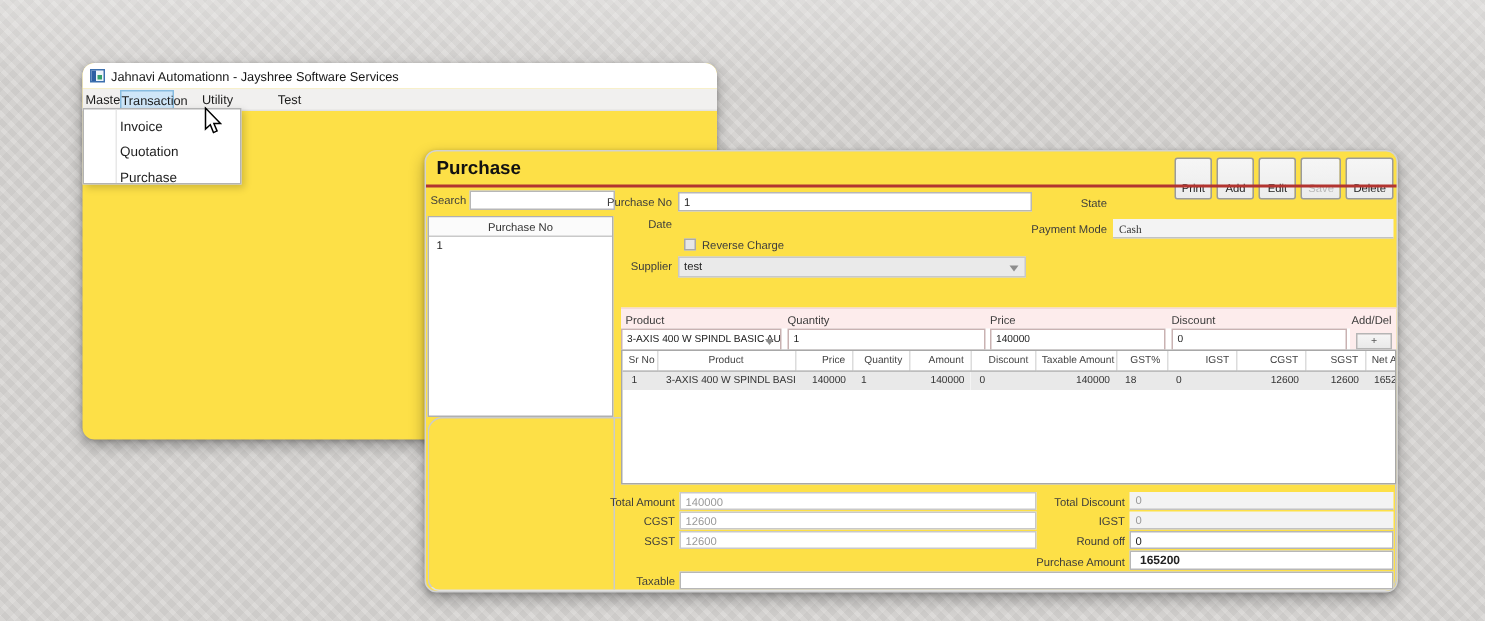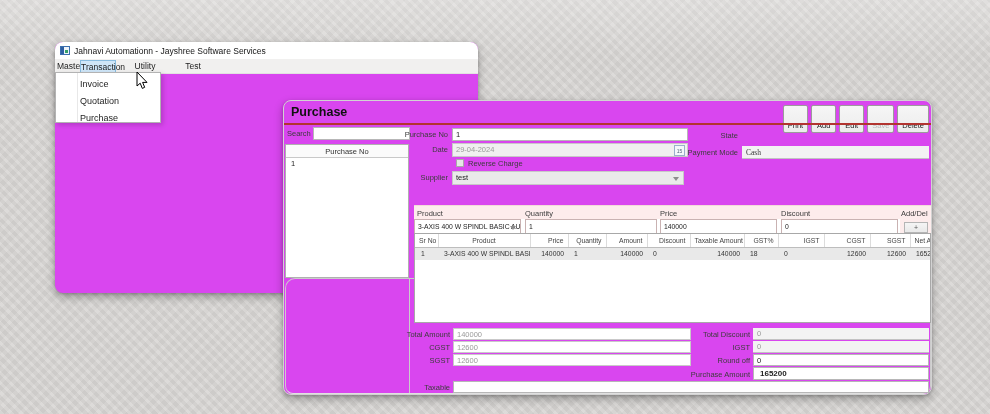--- a/index.html
+++ b/index.html
@@ -10,21 +10,21 @@
     background-image:
       linear-gradient(180deg, rgba(255,255,255,.25) 0%, rgba(255,255,255,0) 14%),
       repeating-linear-gradient(45deg, rgba(255,255,255,.07) 0 3px, rgba(0,0,0,.03) 3px 7px),
       repeating-linear-gradient(-45deg, rgba(255,255,255,.05) 0 4px, rgba(0,0,0,.02) 4px 9px);
     position:relative;
   }
   .stage{ position:absolute; left:0; top:0; width:990px; height:414px; }
 
   
   .abs{ position:absolute; }
-  .win{ background:#d946ef; border-radius:8px; box-shadow:0 4px 10px rgba(0,0,0,.30), 0 1px 3px rgba(0,0,0,.18); }
+  .win{ background:#fde047; border-radius:8px; box-shadow:0 4px 10px rgba(0,0,0,.30), 0 1px 3px rgba(0,0,0,.18); }
   .lbl{ position:absolute; font-size:7.5px; color:#3c3c3c; white-space:nowrap; line-height:10px; }
   .lbl.r{ text-align:right; }
   .vbox{ position:absolute; font-size:7.5px; line-height:12px; color:#222; background:#fff;
          border:1px solid #b7b7b7; padding:0 0 0 3px; white-space:nowrap; overflow:hidden; }
   .vbox.dis{ background:#f0f0f0; border-color:#c8c8c8; color:#9a9a9a; }
   .uline{ position:absolute; font-size:7.5px; line-height:13px; color:#333; background:#f3f3f3;
           border-bottom:1px solid #c2c2c2; padding:0 0 0 4px; white-space:nowrap; overflow:hidden; }
   .uline.dim{ color:#9a9a9a; }
   .chev{ position:absolute; right:4px; top:5px; width:0; height:0;
          border-left:3px solid transparent; border-right:3px solid transparent; border-top:4px solid #8d8d8d; }
@@ -142,24 +142,20 @@
 
     <div class="lower-panel"></div>
     <div class="lower-left-divider"></div>
 
     <div class="lbl r" style="left:100px;top:29px;width:64px;">Purchase No</div>
     <div class="vbox" style="left:168px;top:27px;width:236px;height:13px;">1</div>
 
     <div class="lbl r" style="left:384px;top:30px;width:70px;">State</div>
 
     <div class="lbl r" style="left:100px;top:44px;width:64px;">Date</div>
-    <div class="vbox dis" style="left:168px;top:42px;width:236px;height:14px;">
-      <span>29-04-2024</span>
-      <span class="cal-icon">15</span>
-    </div>
 
     <div class="lbl r" style="left:384px;top:47px;width:70px;">Payment Mode</div>
     <div class="uline" style="left:458px;top:45px;width:187px;height:13px;font-family:Liberation Serif, serif;">Cash</div>
 
     <div class="checkbox"></div>
     <div class="lbl" style="left:184px;top:58px;">Reverse Charge</div>
 
     <div class="lbl r" style="left:100px;top:72px;width:64px;">Supplier</div>
     <div class="vbox dis" style="left:168px;top:70px;width:232px;height:14px;background:#eaeaea;color:#222;">
       <span>test</span>

